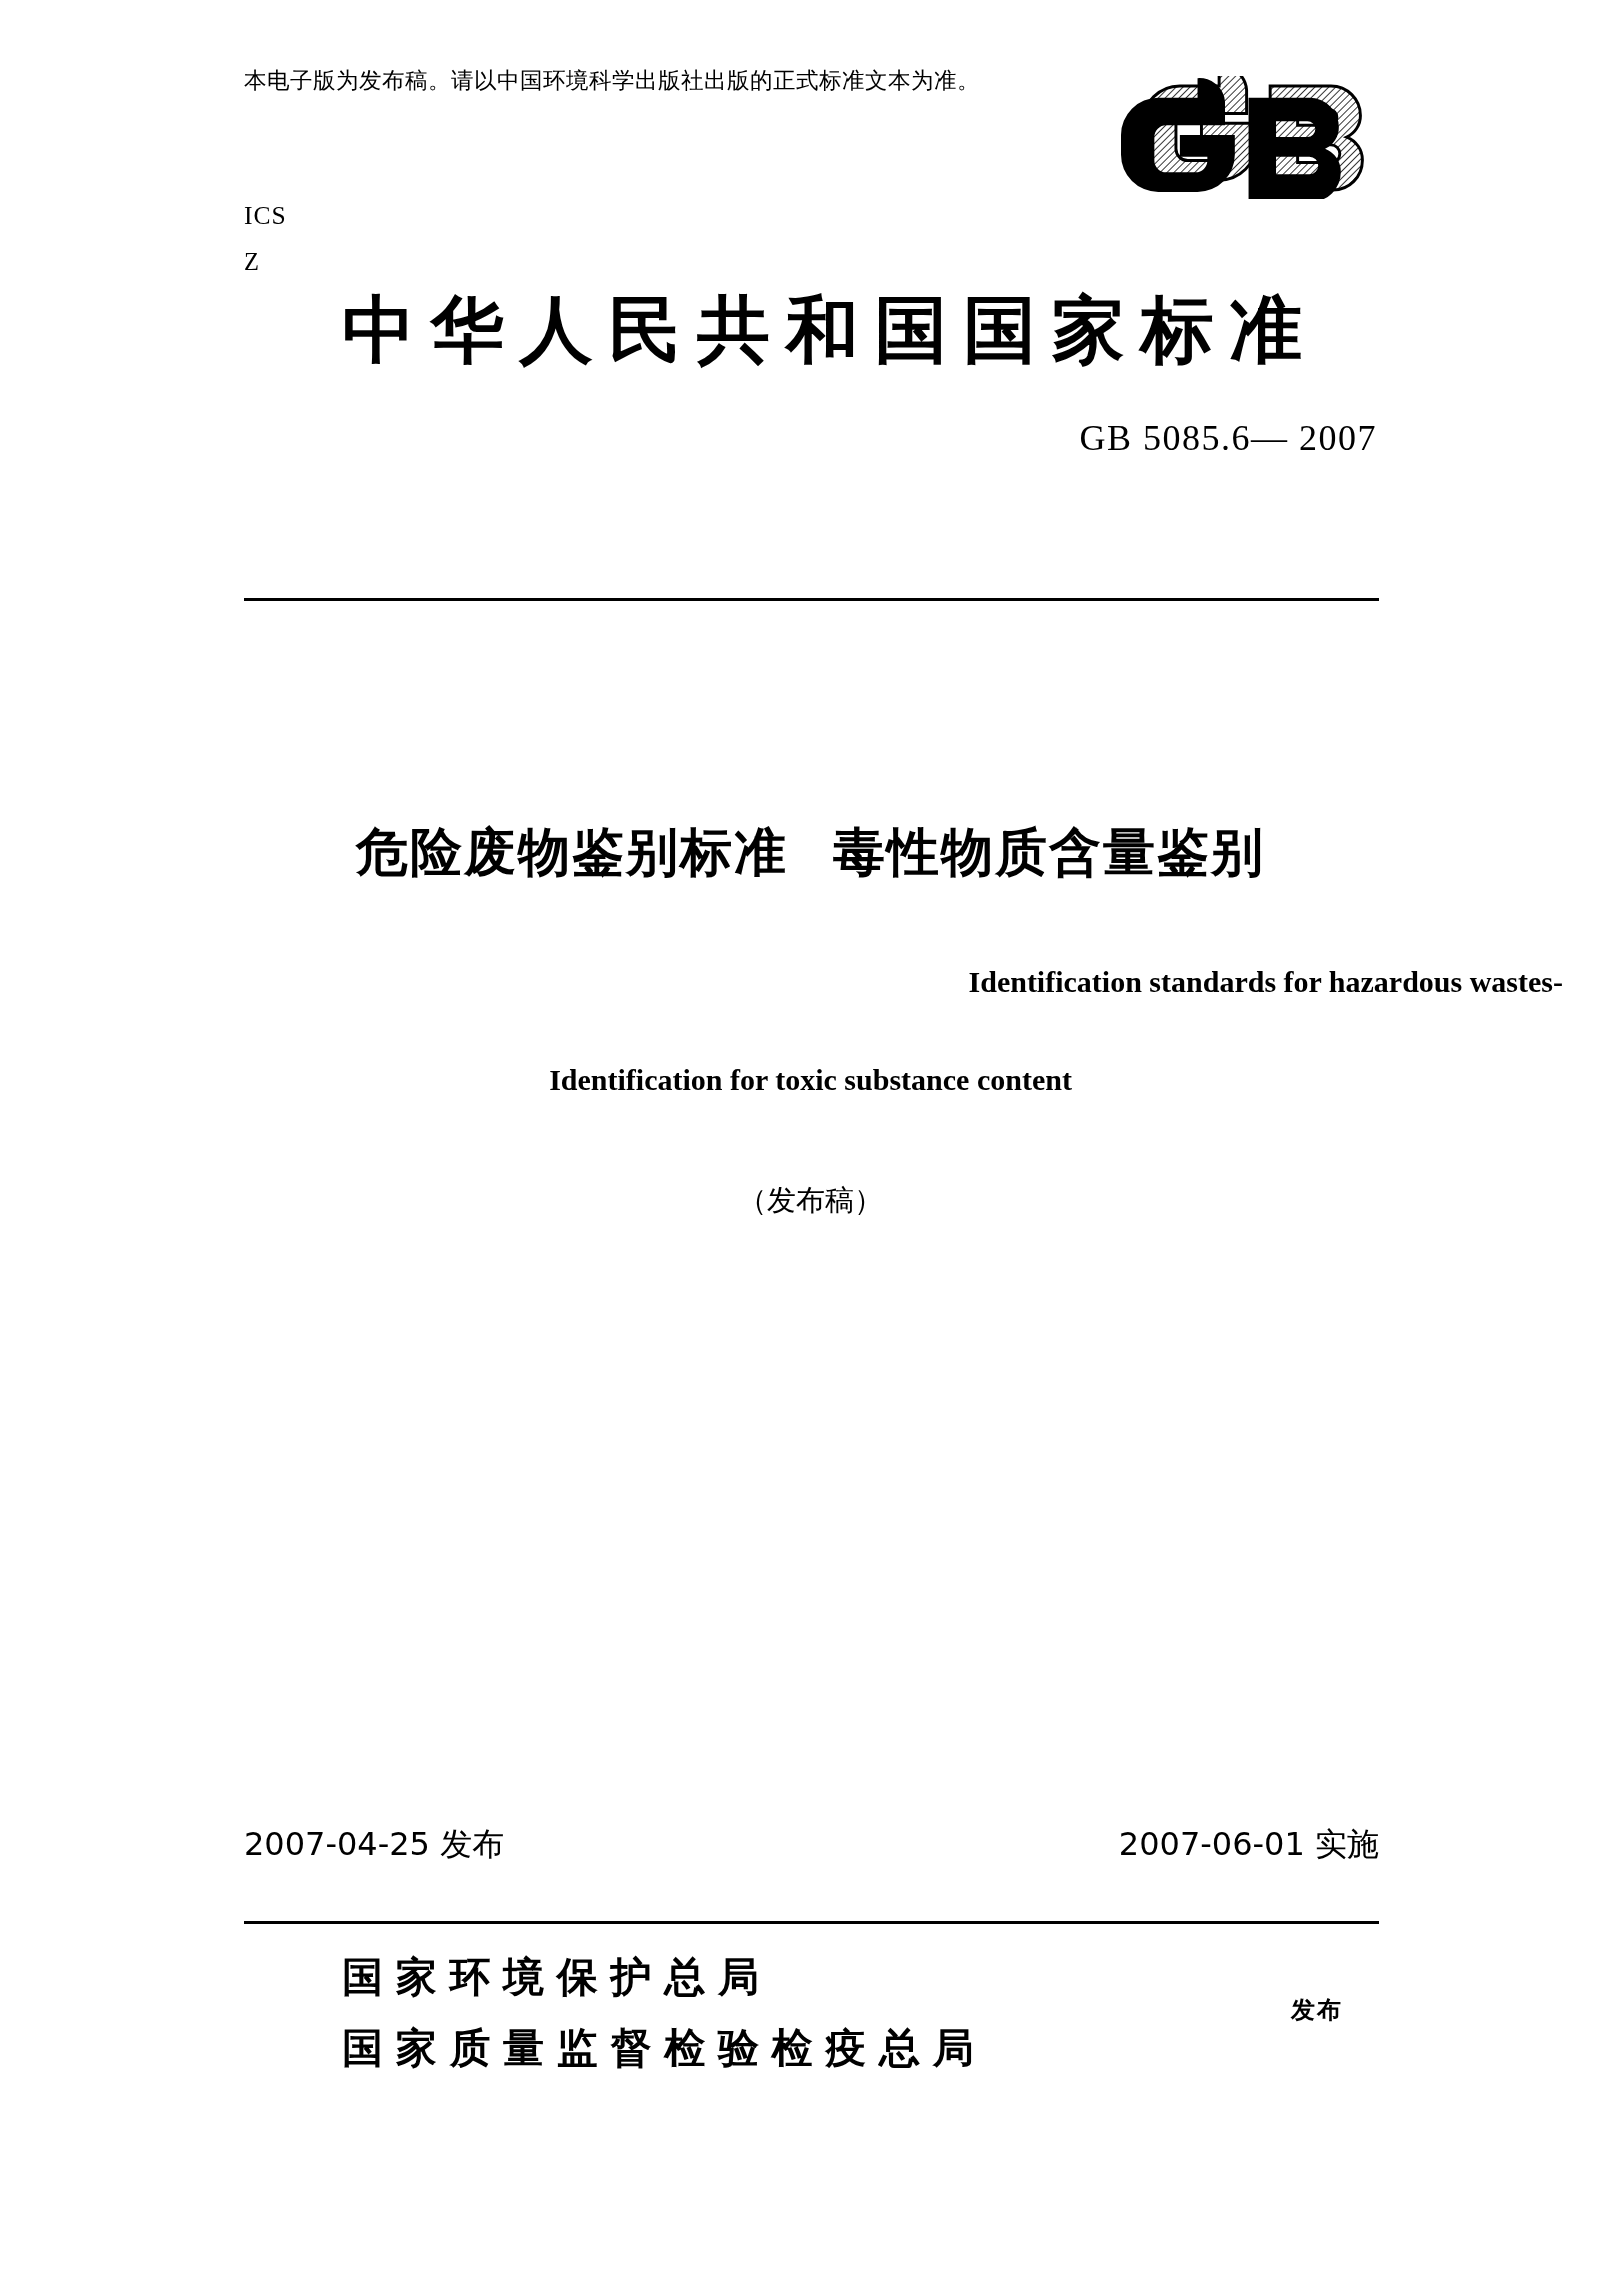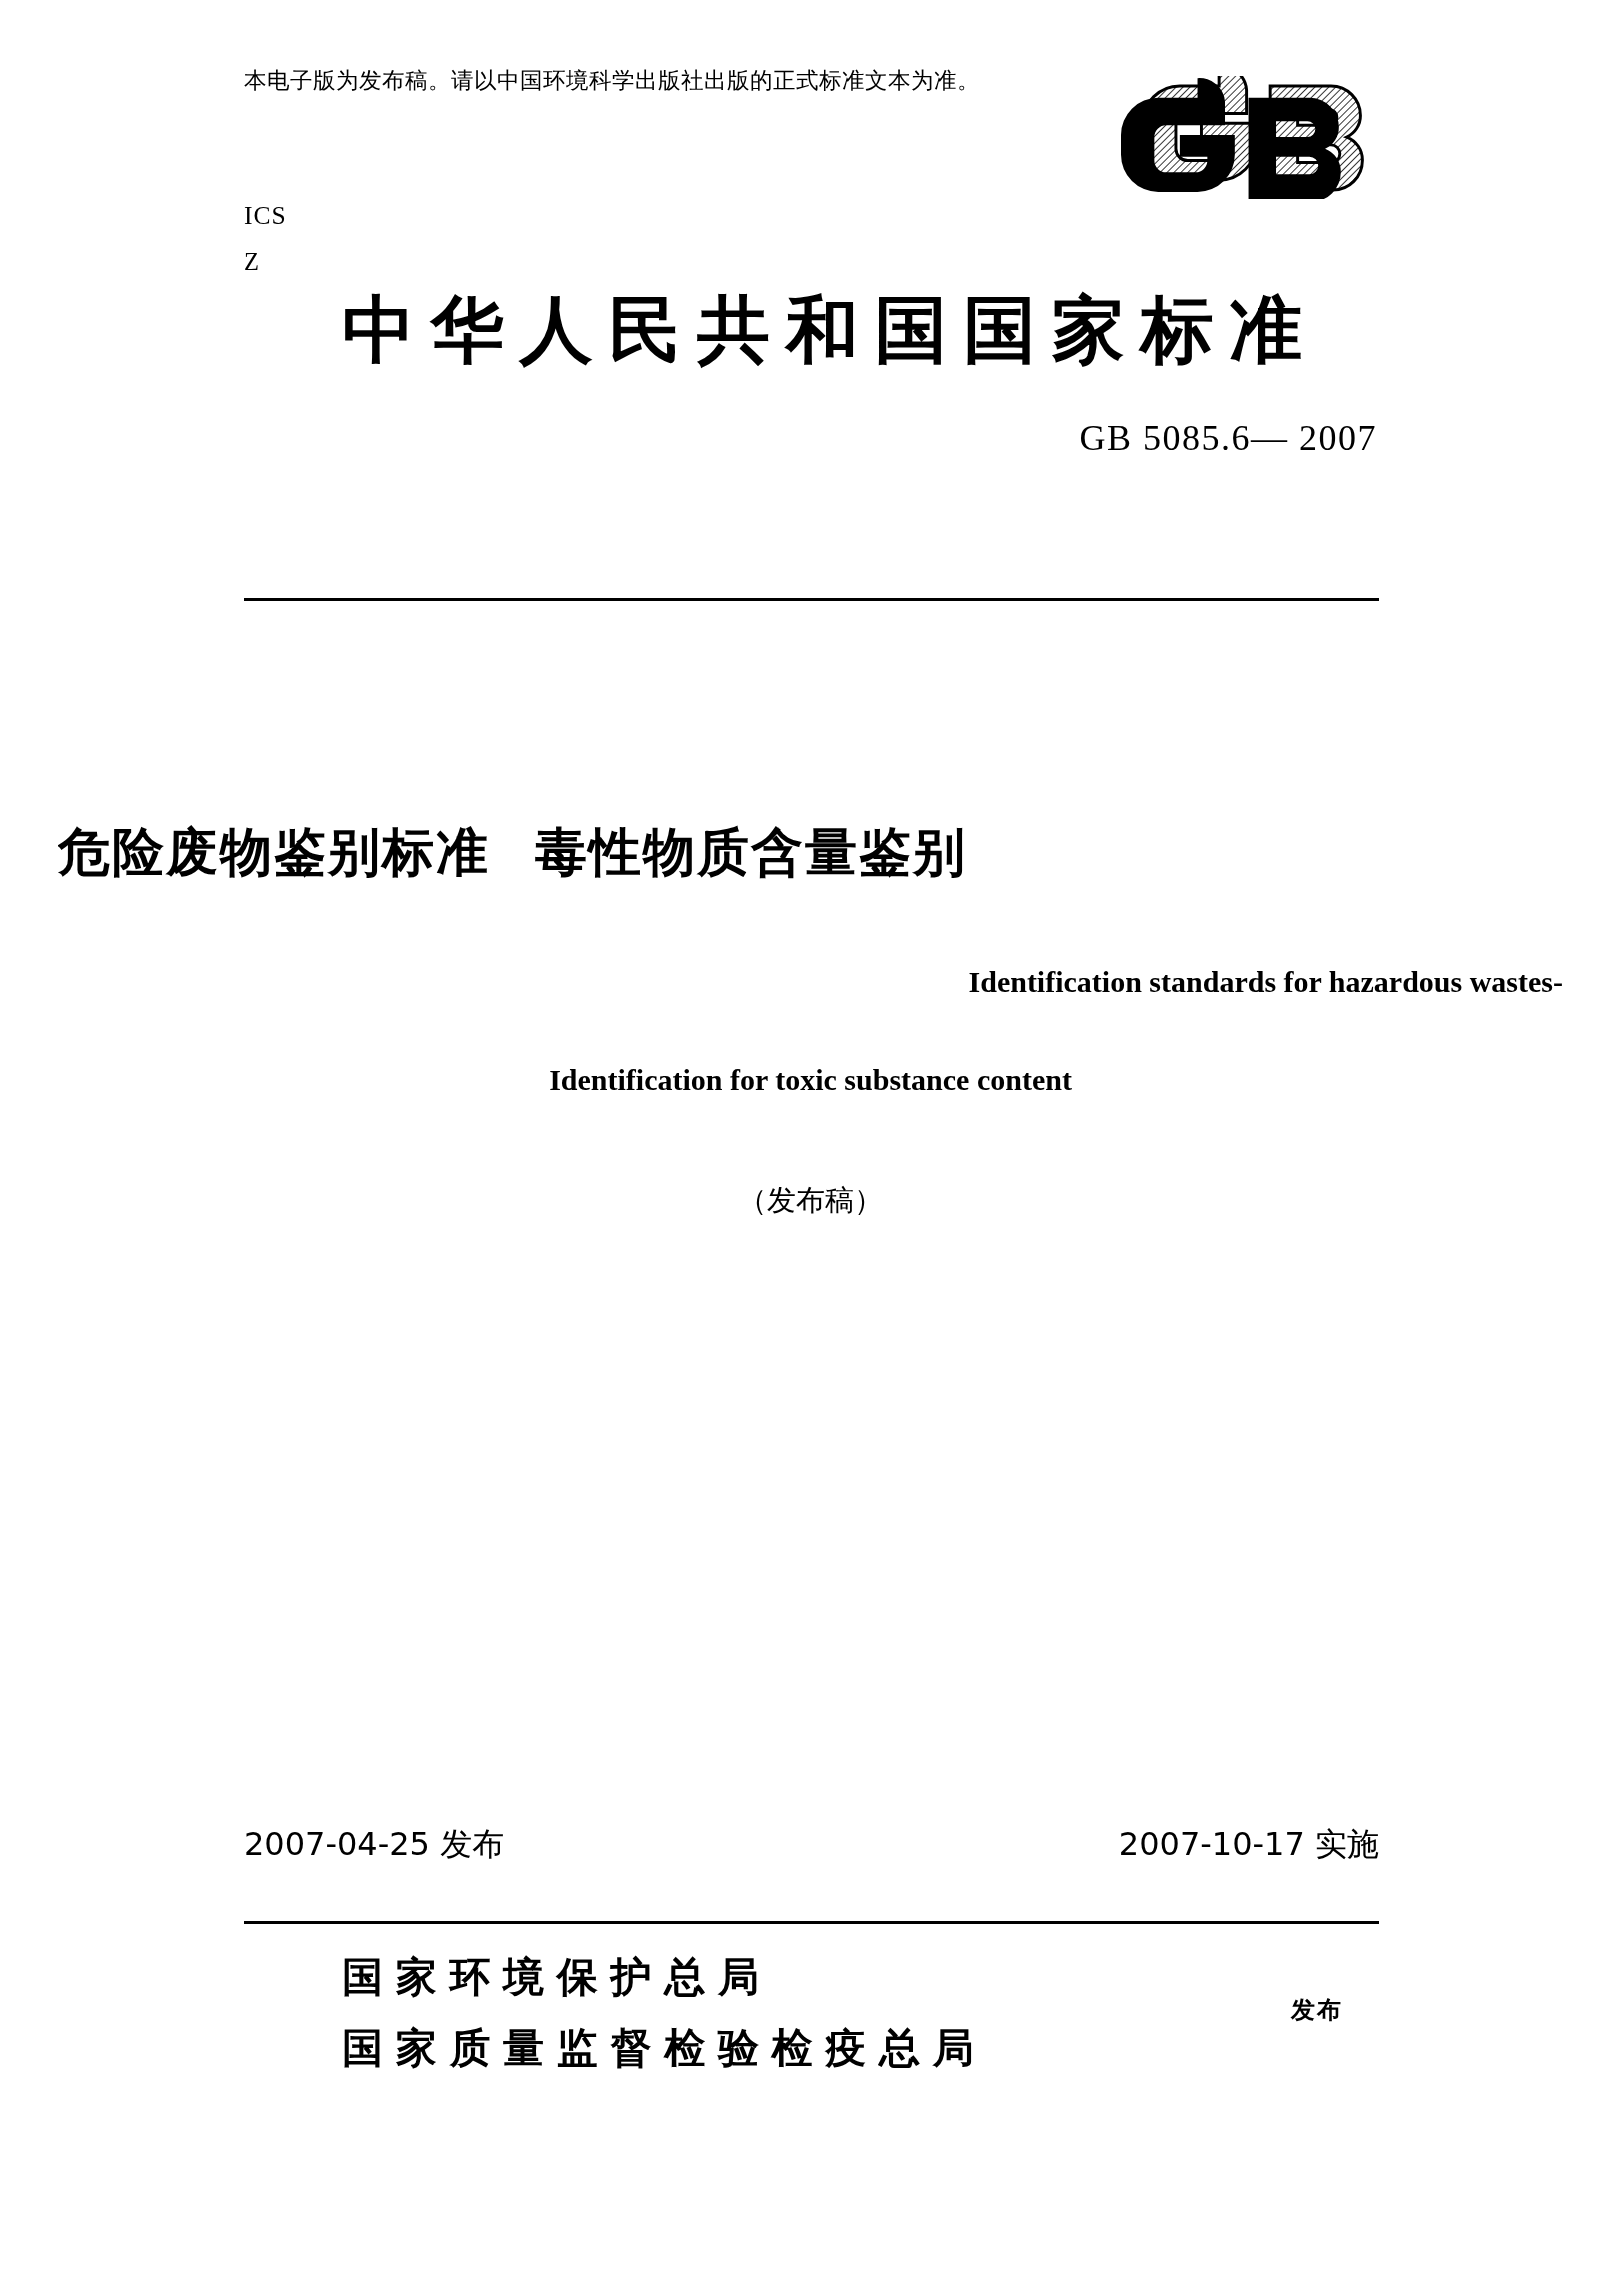--- a/index.html
+++ b/index.html
@@ -98,20 +98,21 @@
     top: 1921px;
     border-top: 3.9px solid #000;
   }
 
   
   .main-title {
     position: absolute;
     left: 0;
     right: 0;
     top: 818px;
+    text-align: center;
     font-family: Liberation Mono, monospace;
     font-weight: bold;
     font-size: 52px;
     letter-spacing: 2px;
     white-space: nowrap;
   }
   .main-title .gap {
     display: inline-block;
     width: 45px;
   }
@@ -233,21 +234,21 @@
 
   <div class="main-title">
     <span>危险废物鉴别标准</span><span class="gap"></span><span>毒性物质含量鉴别</span>
   </div>
 
   <div class="en-title-1">Identification standards for hazardous wastes-</div>
   <div class="en-title-2">Identification for toxic substance content</div>
   <div class="draft-note">（发布稿）</div>
 
   <div class="date-left">2007-04-25 发布</div>
-  <div class="date-right">2007-10-17 实施</div>
+  <div class="date-right">2007-06-01 实施</div>
 
   <div class="rule-bottom"></div>
 
   <div class="issuers">
     <div class="issuer-line l1">国家环境保护总局</div>
     <div class="issuer-line l2">国家质量监督检验检疫总局</div>
     <div class="issue-word">发布</div>
   </div>
 
 </div>

